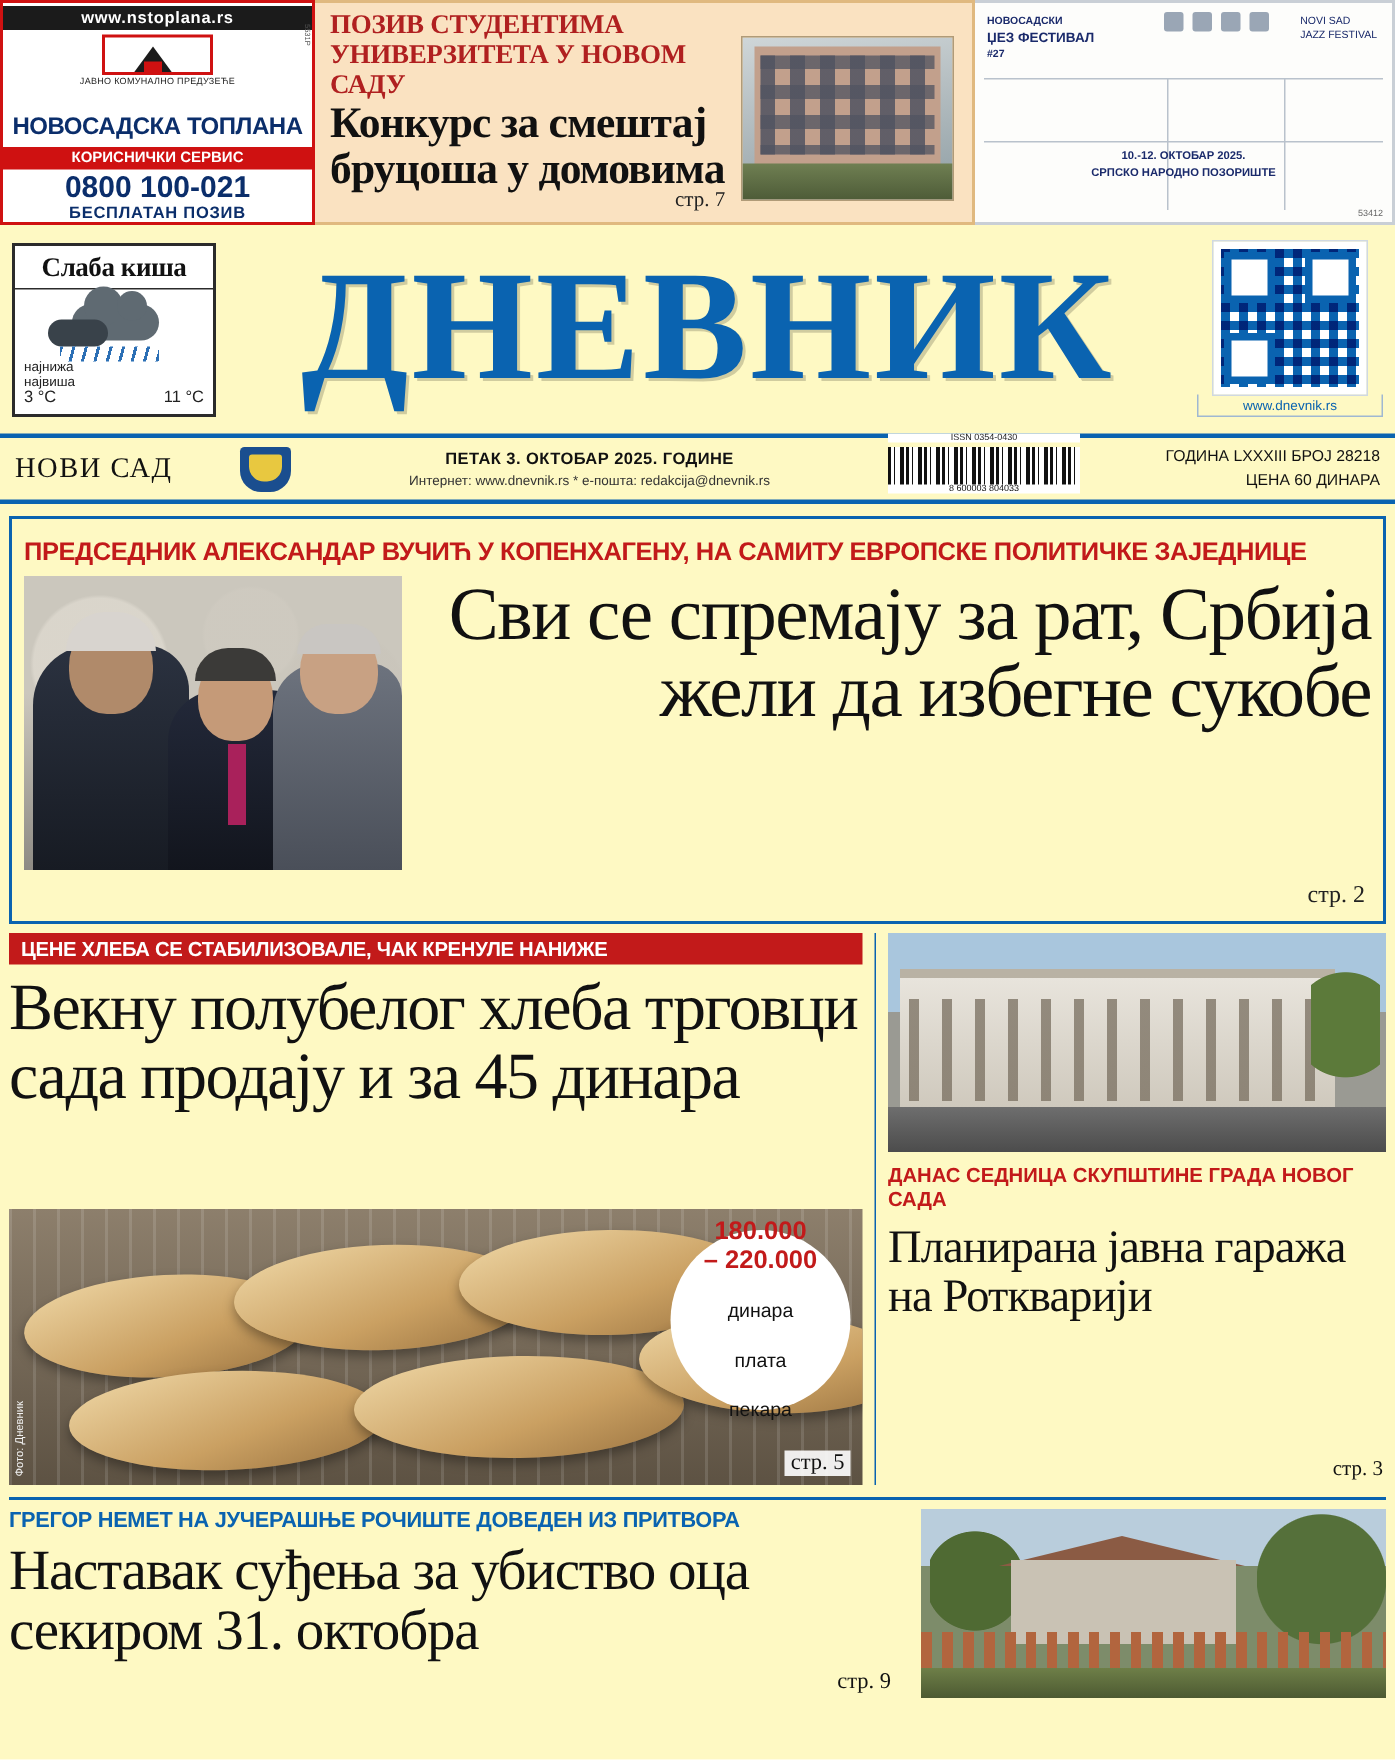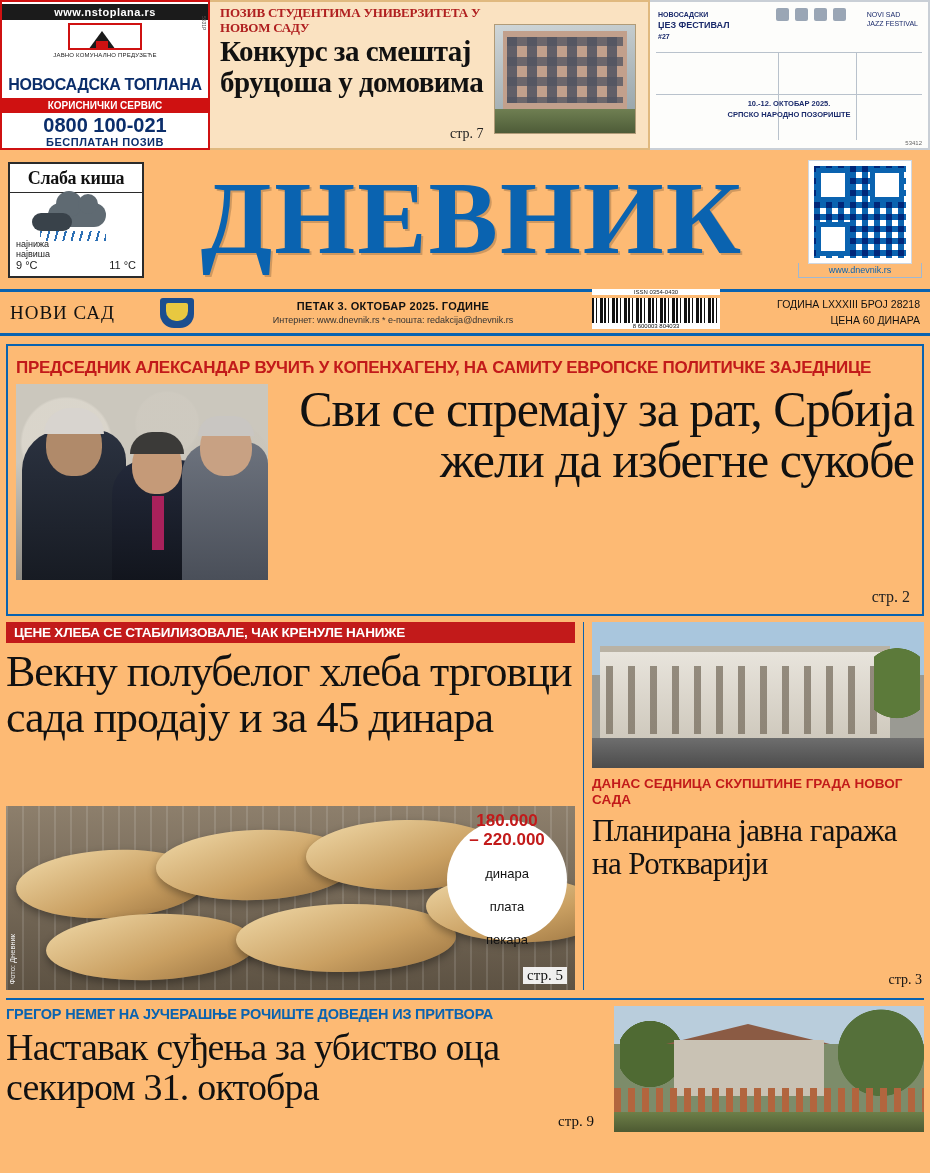--- a/index.html
+++ b/index.html
@@ -13,21 +13,21 @@
     font-family: "Liberation Serif", serif;
     color: #111;
     overflow: hidden;
     position: relative;
   }
 
   .page {
     width: 930px;
     height: 1173px;
     position: relative;
-    background: #fdba74;
+    background: #fef9c3;
   }
 
   
   .top-strip {
     display: flex;
     height: 150px;
     width: 930px;
     box-sizing: border-box;
   }
 
@@ -139,21 +139,21 @@
     box-sizing: border-box;
     position: relative;
     padding: 4px 8px 0 10px;
     display: flex;
   }
   .ad-konkurs .txt {
     flex: 1;
   }
   .ad-konkurs .kicker {
     font-family: "Liberation Serif", serif;
-    font-size: 13px;
+    font-size: 18px;
     font-weight: bold;
     color: #b02020;
     line-height: 1.12;
     letter-spacing: -.2px;
   }
   .ad-konkurs .headline {
     font-family: "Liberation Serif", serif;
     font-size: 29px;
     font-weight: bold;
     color: #111;
@@ -869,21 +869,21 @@
       <div class="wicon">
         <div class="cloud"></div>
         <div class="cloud2"></div>
         <div class="drops"></div>
       </div>
       <div class="wlabels">
         <span>најнижа</span>
         <span>највиша</span>
       </div>
       <div class="wvals">
-        <span>9 °C</span>
+        <span>3 °C</span>
         <span>11 °C</span>
       </div>
     </div>
 
     <div class="nameplate">ДНЕВНИК</div>
 
     <div class="qr-box">
       <div class="qr">
         <span class="pz tl"></span>
           <span class="pz tr"></span>

